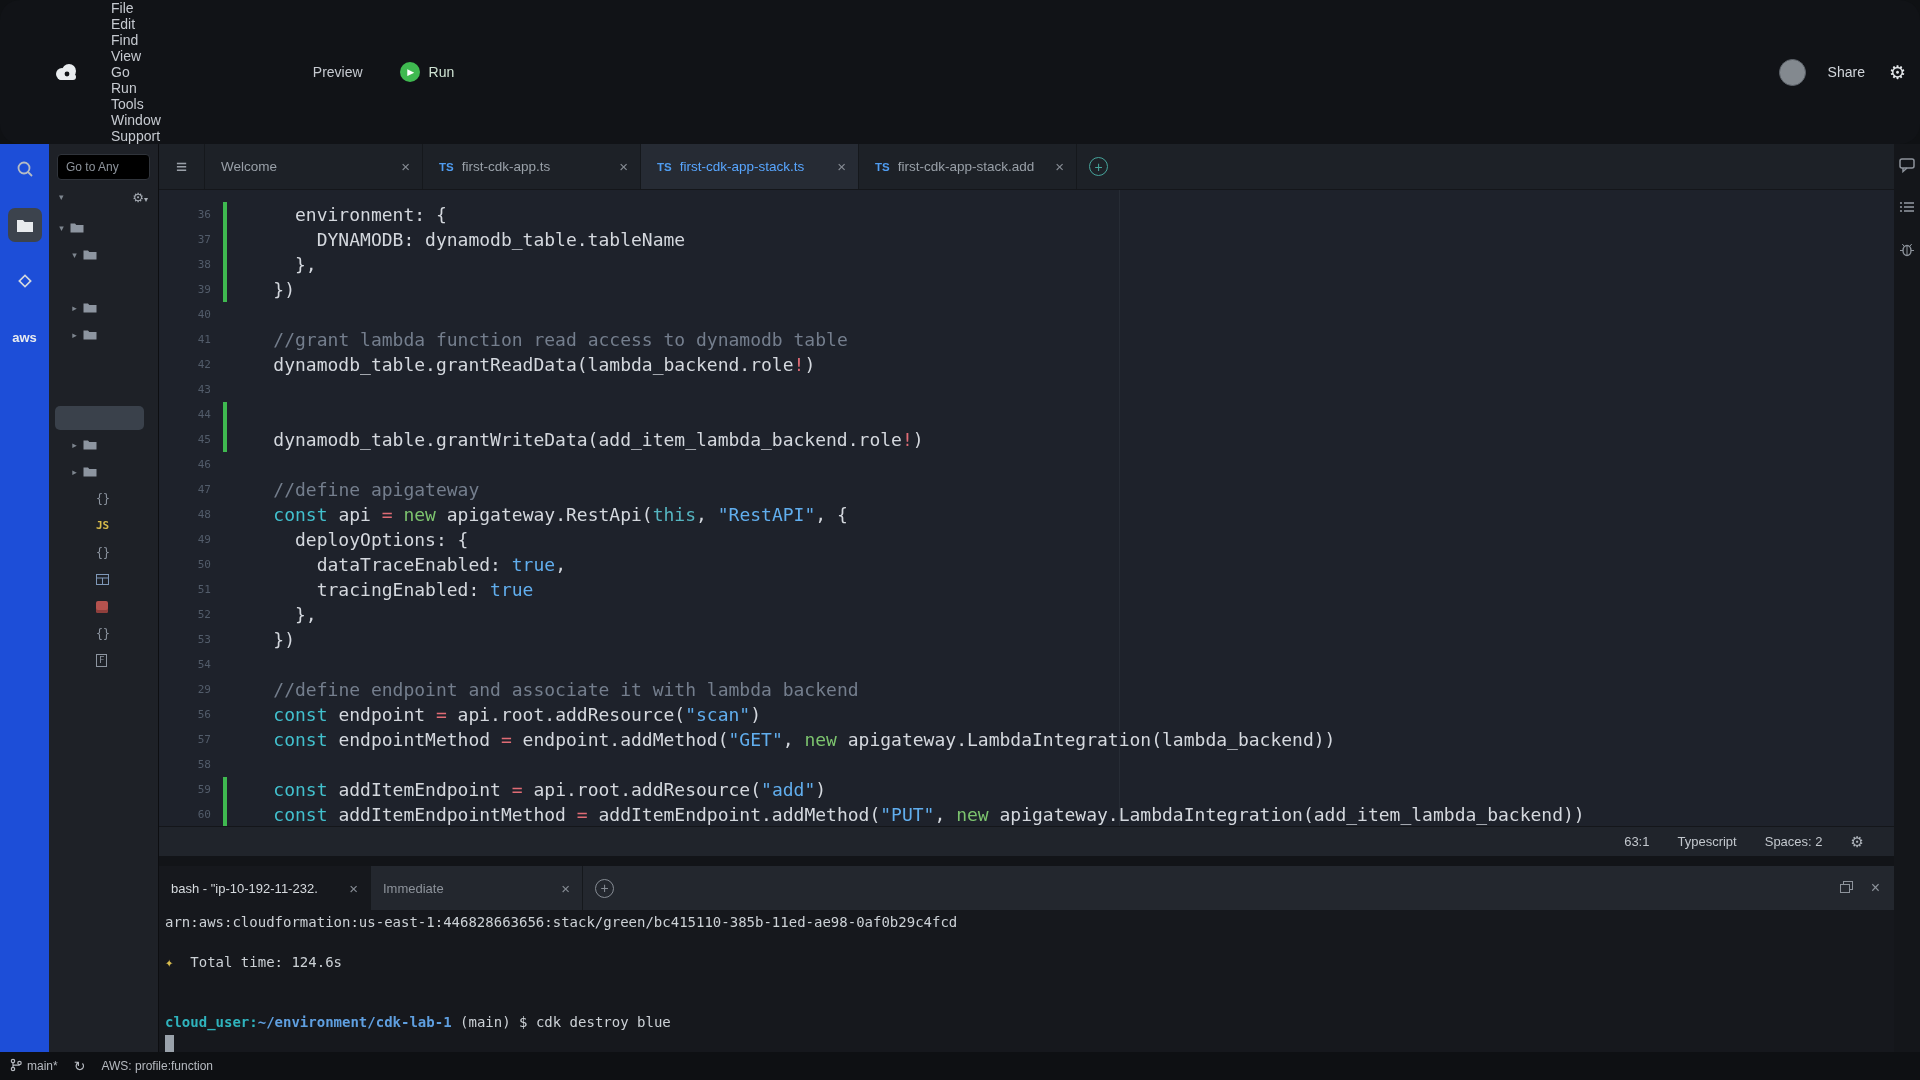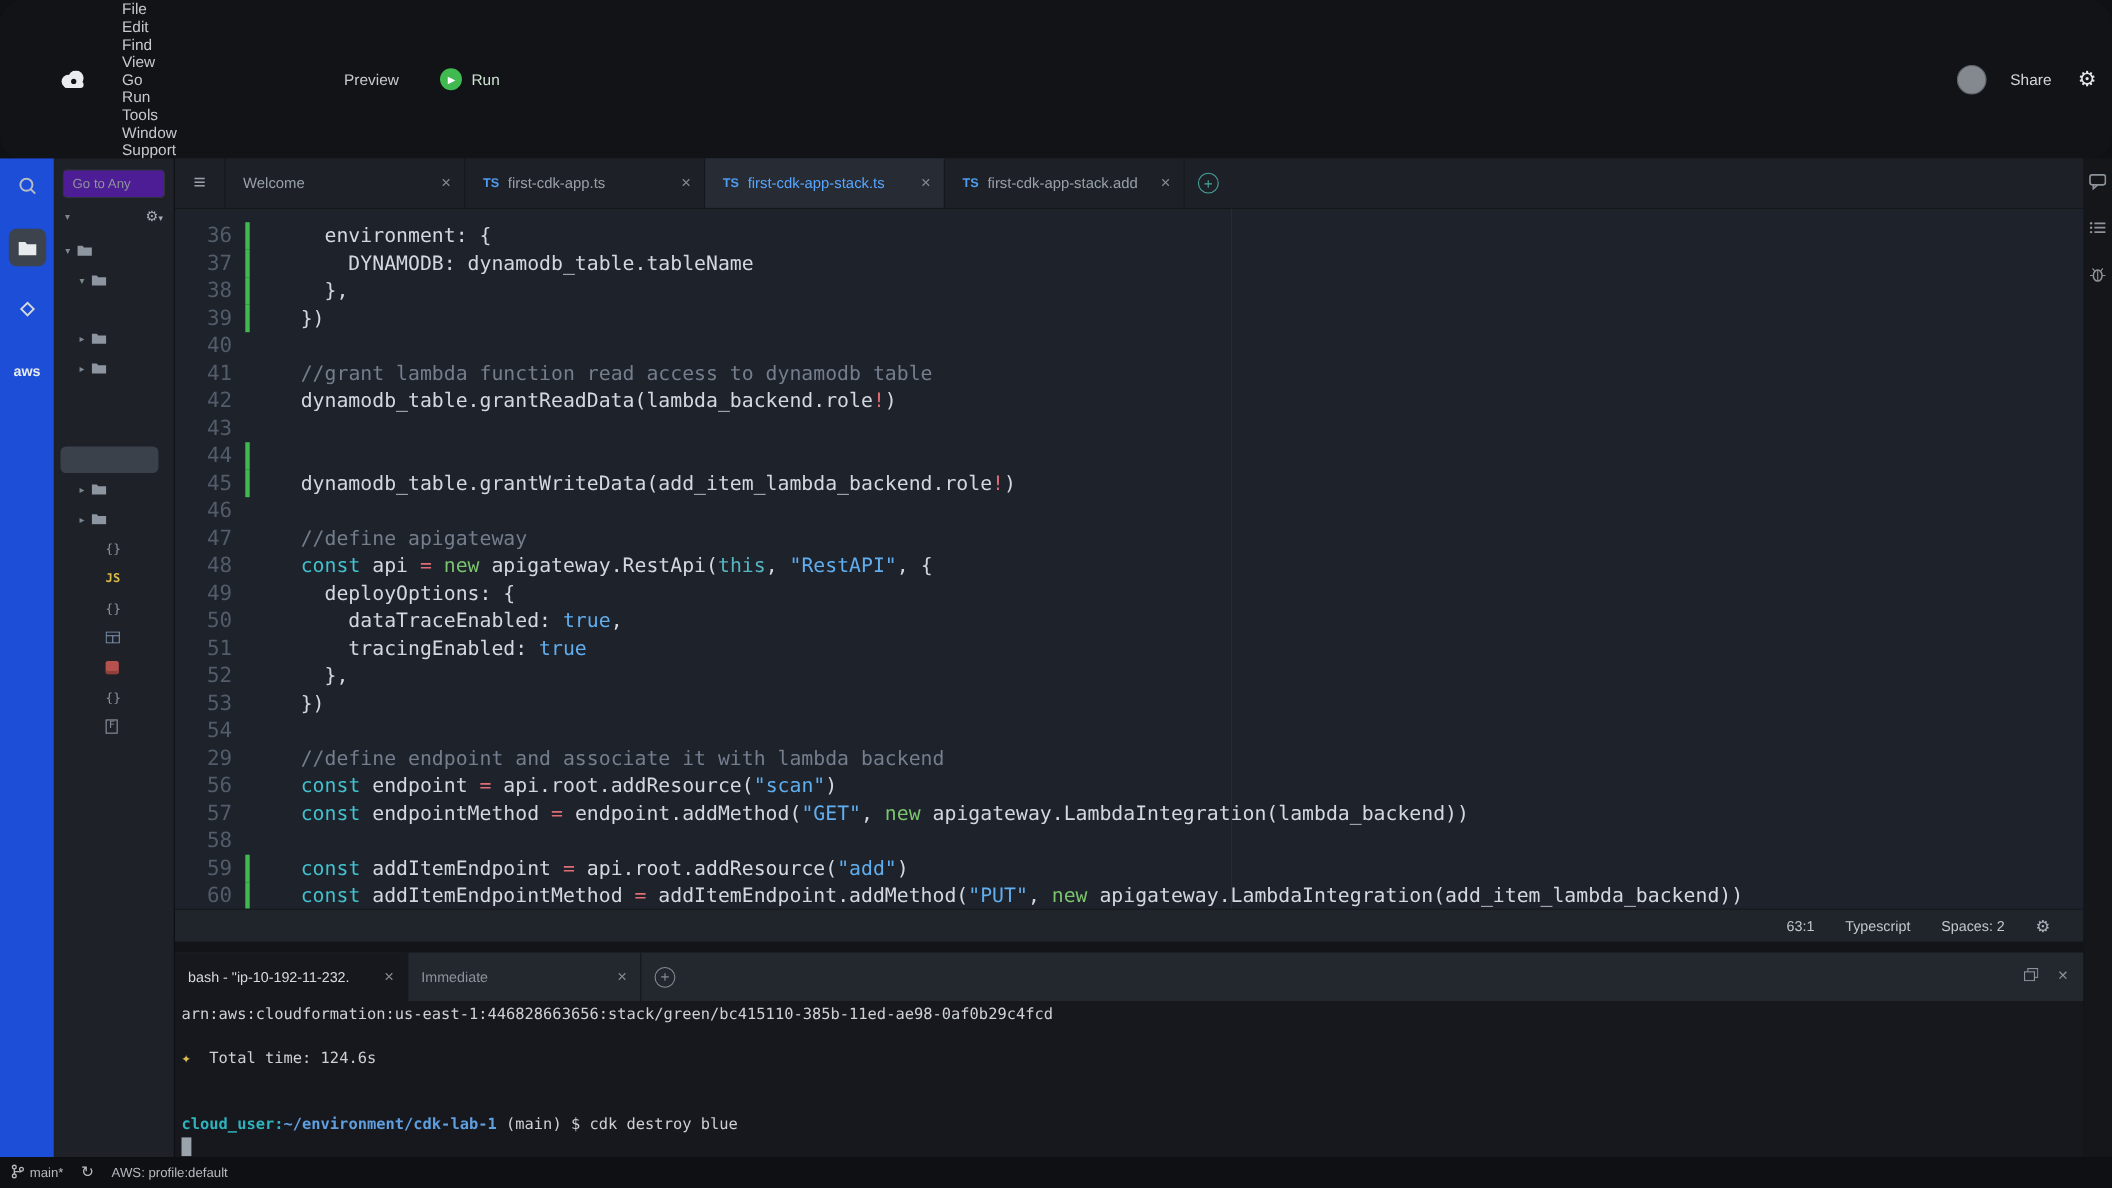--- a/index.html
+++ b/index.html
@@ -22,21 +22,21 @@
   #top-gear{font-family:"DejaVu Sans",sans-serif;font-size:19px;color:#e4e7ea;}
 
   
   #main{flex:1;display:flex;min-height:0;}
   #activity{flex:0 0 49px;background:#1d4ed8;padding-top:8px;}
   .act-item{width:34px;height:34px;margin:0 auto 22px auto;display:flex;align-items:center;justify-content:center;border-radius:7px;}
   .act-item.active{background:#3c434d;}
   .act-item.aws{color:#e9ecef;font-weight:bold;font-size:13px;}
 
   #sidebar{flex:0 0 110px;background:#1e2127;border-right:1px solid #0d0e11;display:flex;flex-direction:column;}
-  #goto-input{margin:10px 8px 4px 8px;height:26px;background:#4c1d95;border:1px solid #30343b;border-radius:4px;
+  #goto-input{margin:10px 8px 4px 8px;height:26px;background:#000000;border:1px solid #30343b;border-radius:4px;
               color:#8d939b;font-size:12px;padding:0 8px;width:calc(100% - 16px);font-family:"Liberation Sans",sans-serif;}
   #goto-input::placeholder{color:#8d939b;}
   .side-head{height:26px;display:flex;align-items:center;justify-content:space-between;padding:0 10px;color:#9aa0a8;font-size:12px;}
   .side-head .gear{font-family:"DejaVu Sans",sans-serif;font-size:13px;color:#a7adb5;}
   .side-head .gear small{font-size:8px;}
   #tree{flex:1;overflow:hidden;padding-top:4px;}
   .tree-row{height:27px;display:flex;align-items:center;color:#99a1aa;font-size:12px;}
   .tree-row.pill{background:#3a414b;border-radius:5px;height:24px;margin:2px 14px 1px 6px;}
   .tree-row .chev{width:13px;font-size:9px;color:#7e868f;text-align:center;flex:0 0 13px;}
   .t-ico{margin-left:2px;display:flex;align-items:center;}
@@ -58,21 +58,21 @@
   .tab-close{margin-left:auto;color:#868c94;font-size:15px;flex:0 0 auto;}
   .tab-plus{width:19px;height:19px;border-radius:50%;border:1.5px solid #46a49b;color:#46a49b;display:flex;
             align-items:center;justify-content:center;font-size:14px;line-height:1;margin:auto 0 auto 12px;flex:0 0 19px;}
   .tab-plus.gray{border-color:#868c94;color:#868c94;}
 
   #editor{flex:1;position:relative;overflow:hidden;background:#1e222b;
           font-family:"DejaVu Sans Mono",monospace;font-size:18px;line-height:25px;}
   .print-margin{position:absolute;top:0;bottom:0;left:960px;width:1px;background:#272c35;}
   #code-lines{position:relative;padding-top:12px;}
   .code-row{display:flex;height:25px;}
-  .gutter-num{flex:0 0 52px;text-align:right;color:#525c6a;font-size:19px;line-height:25px;}
+  .gutter-num{flex:0 0 52px;text-align:right;color:#525c6a;font-size:11px;line-height:25px;}
   .gutter-mark{flex:0 0 4px;margin-left:12px;}
   .gutter-mark.added{background:#3fb950;}
   .code-text{white-space:pre;padding-left:3px;color:#d4d8de;}
   .tok-p{color:#d4d8de;}.tok-c{color:#747e8d;}.tok-k{color:#42c1ce;}.tok-o{color:#e06c75;}
   .tok-n{color:#7cc36e;}.tok-t{color:#56b6c2;}.tok-s{color:#61aeee;}.tok-b{color:#61aeee;}
 
   #editor-status{flex:0 0 30px;background:#20242b;border-top:1px solid #14161a;display:flex;align-items:center;
                  justify-content:flex-end;gap:28px;padding-right:30px;font-size:13px;color:#c2c7cd;}
   #editor-status .gear{font-family:"DejaVu Sans",sans-serif;font-size:15px;color:#aeb4bb;}
   .resize-gap{flex:0 0 10px;background:#121418;}
@@ -494,16 +494,16 @@
         <svg width="12" height="14" viewBox="0 0 12 14">
             <circle cx="3" cy="3" r="1.7" fill="none" stroke="#b6bac0" stroke-width="1.2"></circle>
             <circle cx="3" cy="11" r="1.7" fill="none" stroke="#b6bac0" stroke-width="1.2"></circle>
             <circle cx="9.5" cy="5" r="1.7" fill="none" stroke="#b6bac0" stroke-width="1.2"></circle>
             <path d="M3 4.7 V9.3 M3 8 C3 6 9.5 8.2 9.5 6.7" fill="none" stroke="#b6bac0" stroke-width="1.2"></path>
           </svg>
       </span>
       <span>main*</span>
     </span>
     <span class="sb-refresh">↻</span>
-    <span class="sb-item">AWS: profile:default</span>
+    <span class="sb-item">AWS: profile:function</span>
   </footer>
 
 </div>
 
 </body></html>

